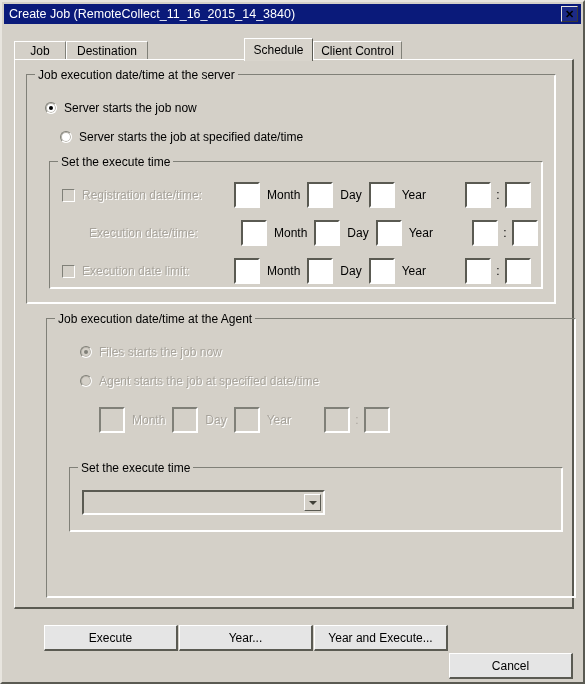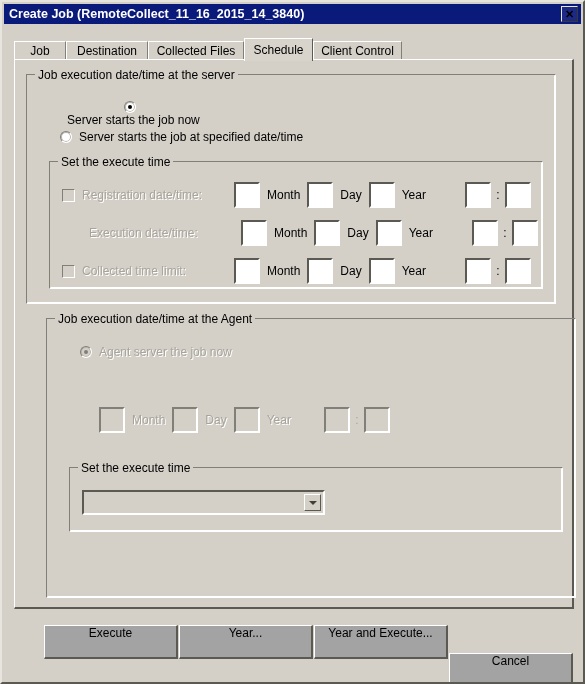--- a/index.html
+++ b/index.html
@@ -35,21 +35,21 @@
     height: 20px;
     background: #0a1a7a;
     display: flex;
     align-items: center;
     justify-content: space-between;
     box-sizing: border-box;
     padding: 0 3px 0 5px;
   }
   .titlebar-text {
     color: #ffffff;
-    font-weight: bold;
+    font-weight: normal;
     font-size: 12.5px;
     letter-spacing: 0px;
     white-space: nowrap;
   }
   .close-btn {
     width: 17px;
     height: 16px;
     background: #1c2a86;
     border-top: 1px solid #e8e5df;
     border-left: 1px solid #e8e5df;
@@ -264,27 +264,28 @@
     width: 0; height: 0;
     border-left: 4px solid transparent;
     border-right: 4px solid transparent;
     border-top: 4px solid #404038;
   }
 
   
   .btn {
     position: absolute;
     box-sizing: border-box;
-    height: 34px;
-    background: #a3a3a3;
+    height: 26px;
+    background: #e5e5e5;
     border-top: 1px solid #ffffff;
     border-left: 1px solid #ffffff;
     border-right: 2px solid #5a5a52;
     border-bottom: 2px solid #5a5a52;
     display: flex;
+    align-items: center;
     justify-content: center;
     font-size: 12px;
     cursor: pointer;
     white-space: nowrap;
   }
 </style>
 </head>
 <body>
 
 <div class="window">
@@ -294,38 +295,35 @@
     <span class="close-btn">✕</span>
   </div>
 
   <div class="tabstrip">
     <div class="tab" style="left:0px;width:52px;">
       <span>Job</span>
     </div>
     <div class="tab" style="left:52px;width:82px;">
       <span>Destination</span>
     </div>
-    <div class="tab" style="left:134px;width:96px;">
-      <span>Collected Files</span>
-    </div>
     <div class="tab active" style="left:230px;width:69px;">
       <span>Schedule</span>
     </div>
     <div class="tab" style="left:299px;width:89px;">
       <span>Client Control</span>
     </div>
   </div>
 
   <div class="tabpage">
 
     <div class="group" style="left:11px;top:14px;width:530px;height:230px;">
       <div class="ginner"></div>
       <span class="group-title">Job execution date/time at the server</span>
 
-      <div class="radio-row" style="left:40px;top:26px;flex-direction:column;">
+      <div class="radio-row" style="left:18px;top:26px;">
         <span class="radio checked"></span>
         <span class="radio-label">Server starts the job now</span>
       </div>
 
       <div class="radio-row" style="left:33px;top:55px;">
         <span class="radio"></span>
         <span class="radio-label">Server starts the job at specified date/time</span>
       </div>
 
       <div class="group" style="left:22px;top:86px;width:494px;height:128px;">
@@ -355,43 +353,47 @@
           <span class="lbl" style="margin:0 7px;">Day</span>
           <span class="tbox box26"></span>
           <span class="lbl" style="margin:0 7px;">Year</span>
           <span class="tbox box26" style="margin-left:32px;"></span>
           <span class="colon">:</span>
           <span class="tbox box26"></span>
         </div>
 
         <div class="fieldrow" style="left:12px;top:96px;">
           <span class="checkbox"></span>
-          <span class="lbl dim" style="margin-left:7px;width:152px;">Collected time limit:</span>
+          <span class="lbl dim" style="margin-left:7px;width:152px;">Execution date limit:</span>
           <span class="tbox box26"></span>
           <span class="lbl" style="margin:0 7px;">Month</span>
           <span class="tbox box26"></span>
           <span class="lbl" style="margin:0 7px;">Day</span>
           <span class="tbox box26"></span>
           <span class="lbl" style="margin:0 7px;">Year</span>
           <span class="tbox box26" style="margin-left:32px;"></span>
           <span class="colon">:</span>
           <span class="tbox box26"></span>
         </div>
       </div>
     </div>
 
     <div class="group" style="left:11px;top:258px;width:530px;height:280px;margin-left:20px;">
       <div class="ginner"></div>
       <span class="group-title">Job execution date/time at the Agent</span>
 
       <div class="radio-row" style="left:33px;top:26px;">
         <span class="radio checked disabled"></span>
-        <span class="radio-label dim">Agent server the job now</span>
-      </div>
-
+        <span class="radio-label dim">Files starts the job now</span>
+      </div>
+
+      <div class="radio-row" style="left:33px;top:55px;">
+        <span class="radio disabled"></span>
+        <span class="radio-label dim">Agent starts the job at specified date/time</span>
+      </div>
 
       <div class="fieldrow" style="left:52px;top:88px;">
         <span class="tbox box26 disabled"></span>
         <span class="lbl dim" style="margin:0 7px;">Month</span>
         <span class="tbox box26 disabled"></span>
         <span class="lbl dim" style="margin:0 7px;">Day</span>
         <span class="tbox box26 disabled"></span>
         <span class="lbl dim" style="margin:0 7px;">Year</span>
         <span class="tbox box26 disabled" style="margin-left:26px;"></span>
         <span class="colon dim">:</span>

